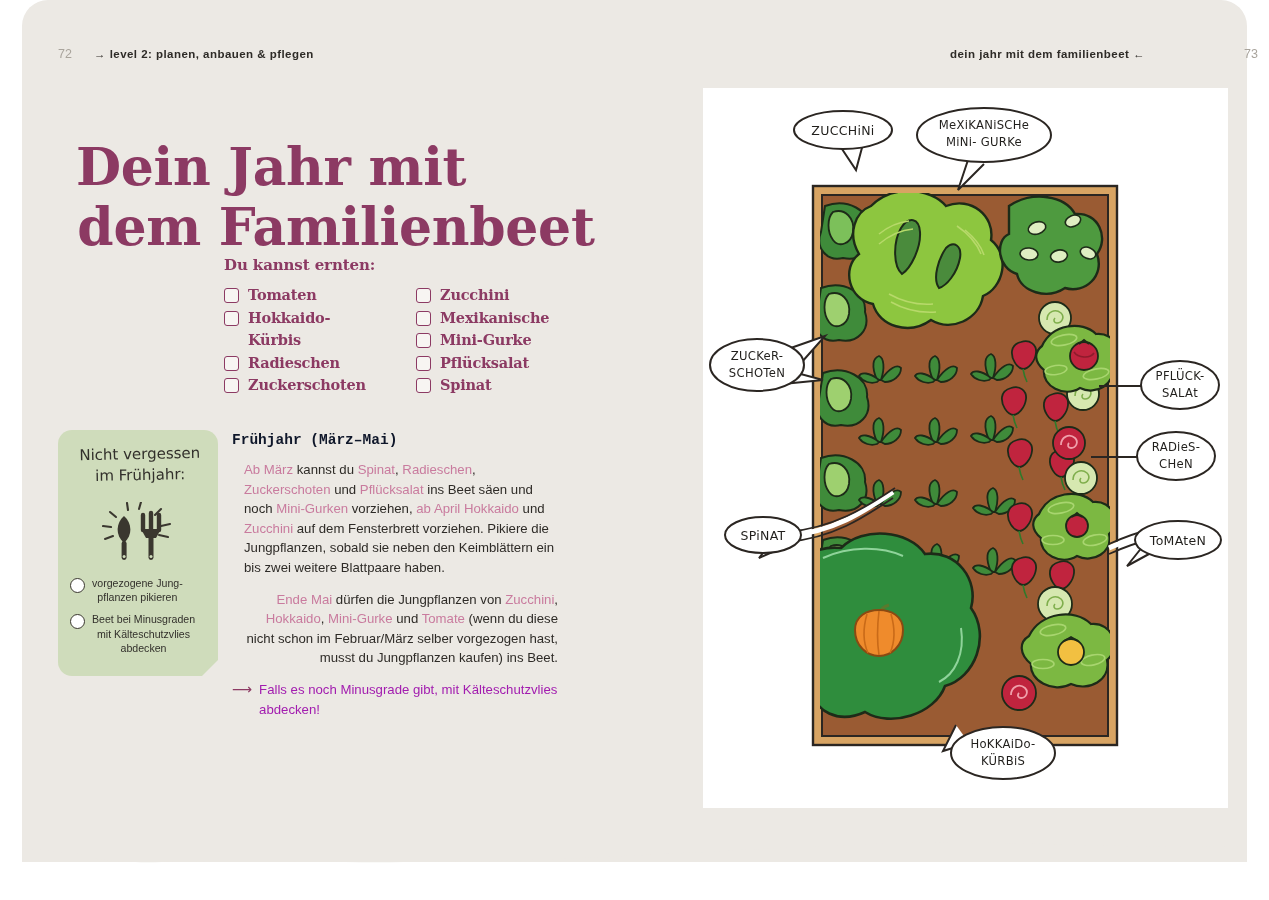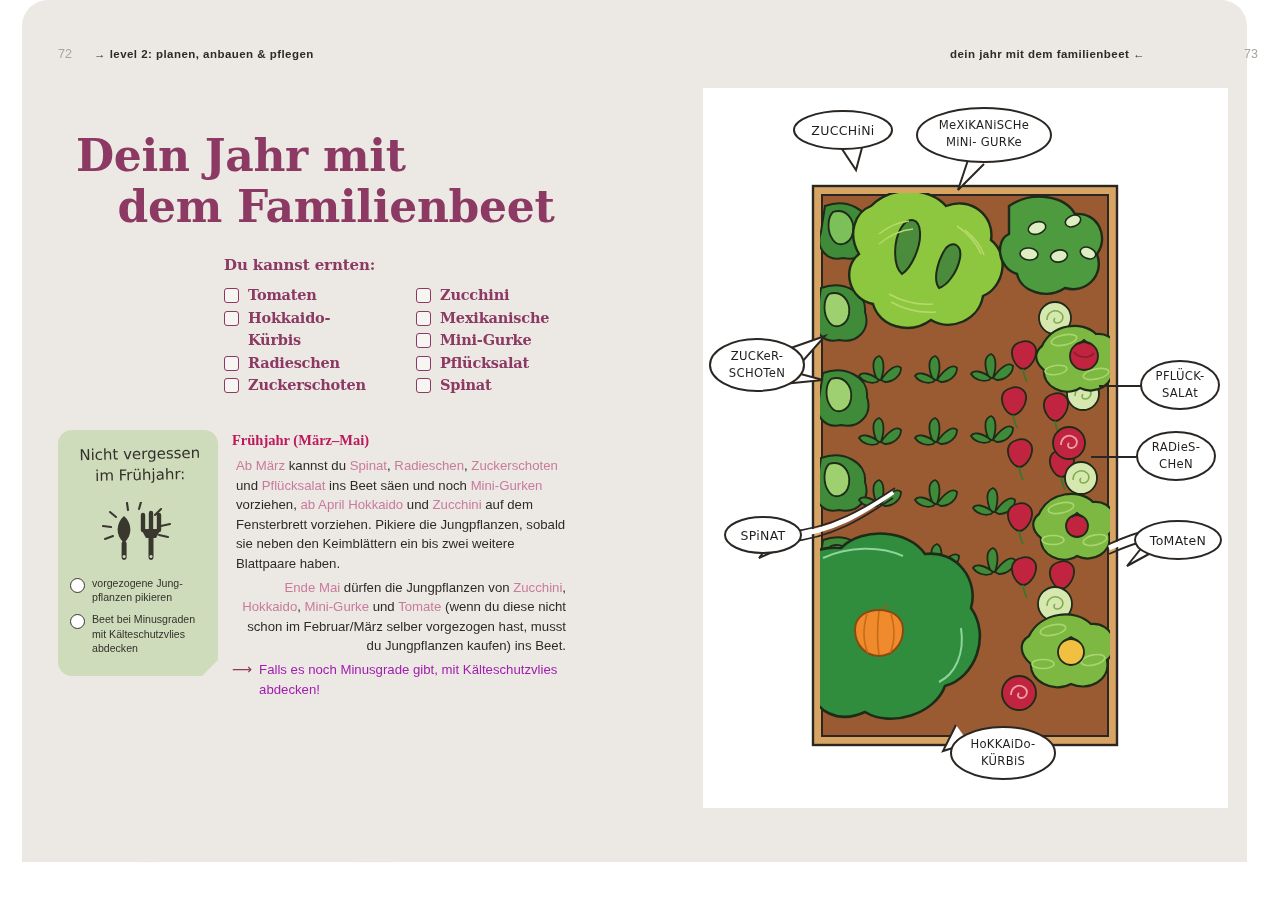--- a/index.html
+++ b/index.html
@@ -12,56 +12,56 @@
   .paper-torn{position:absolute;left:22px;top:820px;width:1225px;height:48px;}
 
   
   .rh{position:absolute;font-size:11.5px;letter-spacing:.04em;color:#2e2b27;font-weight:700;}
   .rh-num{position:absolute;font-size:12.5px;color:#a9a49c;font-weight:400;}
   .rh-arrow{font-weight:400;}
 
   
   .title{position:absolute;left:76px;top:102px;width:520px;
     font-family:"DejaVu Serif",serif;font-weight:700;color:#8c3a63;
-    font-size:44px;line-height:1.15;letter-spacing:-.3px;}
+    font-size:52px;line-height:1.15;letter-spacing:-.3px;}
   .title .l2{display:block;text-align:center;}
 
   
   .harvest{position:absolute;left:224px;top:244px;width:360px;margin-top:12px;}
   .harvest h3{margin:0 0 10px 0;font-family:"DejaVu Serif",serif;font-size:15px;
     color:#8c3a63;font-weight:700;letter-spacing:-.1px;}
   .hcols{display:flex;gap:24px;}
   .hcol{width:168px;}
   .hrow{display:flex;align-items:flex-start;gap:9px;height:22.5px;}
   .chk{width:13px;height:13px;border:1.6px solid #8c3a63;border-radius:3px;
     background:#f7f5f2;margin-top:4px;flex:0 0 auto;}
   .chk.blank{border-color:transparent;background:transparent;}
   .hlabel{font-family:"DejaVu Serif",serif;font-size:14.5px;font-weight:700;color:#8c3a63;
     line-height:22px;white-space:nowrap;letter-spacing:-.2px;}
 
   
   .season{position:absolute;left:232px;top:432px;width:338px;}
-  .season h4{margin:0 0 7px 0;font-family:Liberation Serif, serif;font-size:14.5px;
-    color:#be185d;font-weight:700;}
-  .season p{margin:4px;font-size:13.2px;line-height:19.6px;color:#2e2b27;}
+  .season h4{margin:0 0 7px 0;font-family:Liberation Mono, monospace;font-size:14.5px;
+    color:#0f172a;font-weight:700;}
+  .season p{margin:12px;font-size:13.2px;line-height:19.6px;color:#2e2b27;}
   .hl{color:#c97b9e;}
   .season .para2{margin-top:0;text-align:right;}
   .arrowline{display:flex;gap:7px;margin-top:2px;}
   .arrowline .ar{color:#8c3a63;font-size:14px;line-height:19.6px;}
   .arrowline .tx{font-size:13.2px;line-height:19.6px;color:#a21caf;}
 
   
   .memo{position:absolute;left:58px;top:430px;width:160px;height:246px;
     background:#cfdcbb;border-radius:14px 14px 14px 14px;
     clip-path:polygon(0 0,100% 0,100% calc(100% - 16px),calc(100% - 16px) 100%,0 100%);}
   .memo-title{position:absolute;left:12px;top:14px;width:140px;
     font-family:"DejaVu Sans",sans-serif;font-size:15px;color:#32302b;
     text-align:center;line-height:21px;transform:rotate(-1.2deg);}
   .memo-icon{position:absolute;left:44px;top:72px;width:74px;height:62px;}
-  .memo-list{position:absolute;left:12px;top:146px;width:140px;}
+  .memo-list{position:absolute;left:12px;top:146px;width:140px;text-align:center;}
   .memo-item{display:flex;gap:7px;margin-bottom:8px;}
   .memo-bullet{width:13px;height:13px;border:1.5px solid #3a372f;border-radius:50%;
     background:#fff;flex:0 0 auto;margin-top:2px;}
   .memo-text{font-size:10.6px;line-height:14.2px;color:#32302b;}
 
   
   .illus{position:absolute;left:703px;top:88px;width:525px;height:720px;background:#ffffff;}
   .illus svg{display:block;}
 
   

